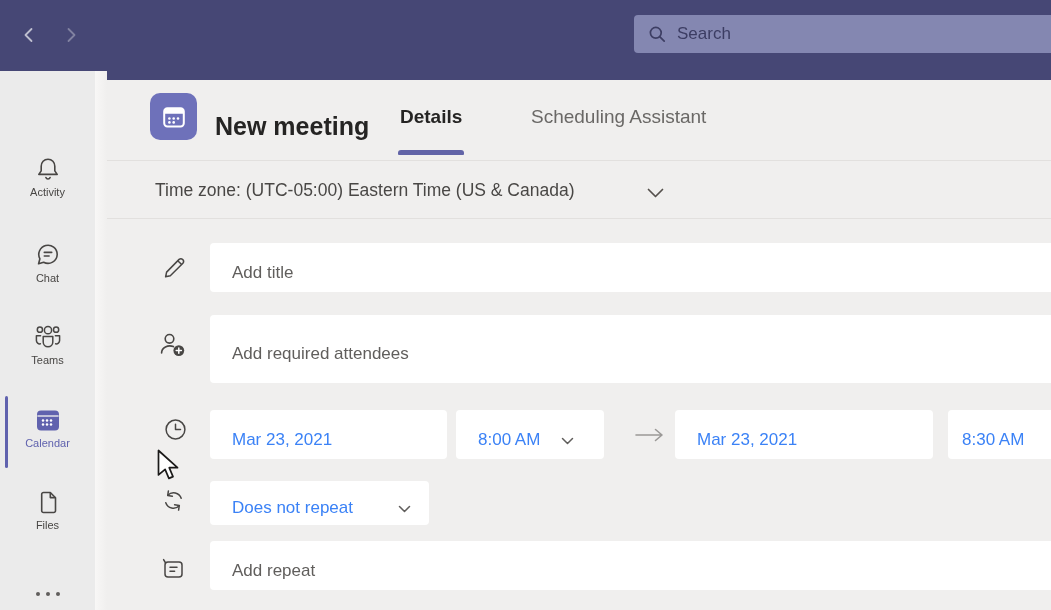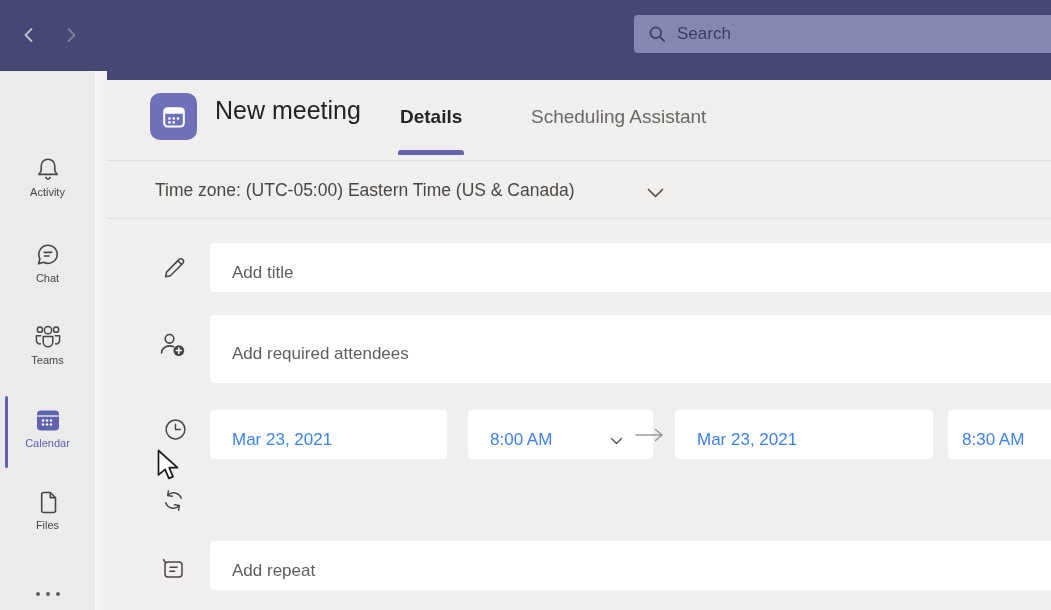--- a/index.html
+++ b/index.html
@@ -25,41 +25,41 @@
     background:linear-gradient(to right,#f8f7f6,#f0efee);}
   .sb-item{position:absolute;left:0;width:95px;text-align:center;cursor:pointer;}
   .sb-item svg{display:block;margin:0 auto;}
   .sb-label{display:block;font-size:11px;color:#484644;margin-top:3px;}
   .sb-item.active .sb-label{color:#6062ae;}
   .active-bar{position:absolute;left:5px;top:325px;width:3px;height:72px;background:#6062ae;border-radius:2px;}
   .sb-more{position:absolute;left:0;top:514px;width:95px;text-align:center;cursor:pointer;}
   
   .meeting-icon{position:absolute;left:150px;top:93px;width:47px;height:47px;border-radius:10px;
     background:#6e71ba;display:flex;align-items:center;justify-content:center;}
-  .page-title{position:absolute;left:215px;top:96px;font-size:25px;font-weight:400;color:#252423;}
+  .page-title{position:absolute;left:215px;top:112px;font-size:25px;font-weight:700;color:#252423;}
   .tab{position:absolute;top:106px;font-size:19px;cursor:pointer;}
   .tab-details{left:400px;font-weight:700;color:#252423;}
   .tab-underline{position:absolute;left:398px;top:150px;width:66px;height:5px;background:#6264a7;border-radius:3px 3px 1px 1px;}
   .tab-sched{left:493px;font-weight:400;color:#6a6866;margin-left:38px;}
   .divider{position:absolute;left:107px;right:0;height:1px;background:#e2e0de;}
   .divider1{top:160px;}
   .divider2{top:218px;}
   
   .tz{position:absolute;left:155px;top:180px;font-size:17.5px;color:#494745;cursor:pointer;}
   .tz-chev{position:absolute;left:647px;top:185px;}
   
   .field{position:absolute;background:#ffffff;border-radius:4px;display:flex;align-items:center;
     font-size:17px;box-sizing:border-box;cursor:text;}
   .field .txt{padding-left:22px;margin-top:10px;}
   .ph-txt{color:#605e5c;}
   .val-txt{color:#3b82f6;}
   .f-title{left:210px;top:243px;right:-6px;height:49px;}
   .f-attendees{left:210px;top:315px;right:-6px;height:68px;}
   .f-date1{left:210px;top:410px;width:237px;height:49px;}
-  .f-time1{left:468px;top:410px;width:185px;height:49px;cursor:pointer;}
+  .f-time1{left:456px;top:410px;width:148px;height:49px;cursor:pointer;}
   .f-date2{left:675px;top:410px;width:258px;height:49px;}
   .f-time2{left:948px;top:410px;right:-6px;height:49px;}
   .f-time2 .txt{padding-left:14px;}
   .f-repeat{left:210px;top:481px;width:219px;height:44px;cursor:pointer;}
   .f-channel{left:210px;top:541px;right:-6px;height:49px;}
   .fld-chev{position:absolute;top:50%;margin-top:-4px;}
   .f-time1 .fld-chev{right:30px;}
   .f-repeat .fld-chev{right:18px;}
   .row-icon{position:absolute;}
   .i-pencil{left:162px;top:252px;}
@@ -257,20 +257,28 @@
   </div>
 
   <div class="field f-date2">
     <span class="txt val-txt">Mar 23, 2021</span>
   </div>
 
   <div class="field f-time2">
     <span class="txt val-txt">8:30 AM</span>
   </div>
 
+  <div class="field f-repeat">
+    <span class="txt val-txt">Does not repeat</span>
+    <span class="fld-chev">
+      <svg width="13" height="9" viewBox="0 0 13 9">
+          <polyline points="1.5,1.5 6.5,6.5 11.5,1.5" fill="none" stroke="#605e5c" stroke-width="1.5" stroke-linecap="round" stroke-linejoin="round"></polyline>
+        </svg>
+    </span>
+  </div>
 
   <div class="field f-channel">
     <span class="txt ph-txt">Add repeat</span>
   </div>
 
   <div class="mouse-cursor">
     <svg width="22" height="31" viewBox="0 0 22 31">
       <path d="M1.5 1.5v24.4l6.6-5.5 3.8 9 4.1-1.8-3.8-8.9h8.3z" fill="#ffffff" stroke="#1b1a19" stroke-width="1.7" stroke-linejoin="round"></path>
     </svg>
   </div>

